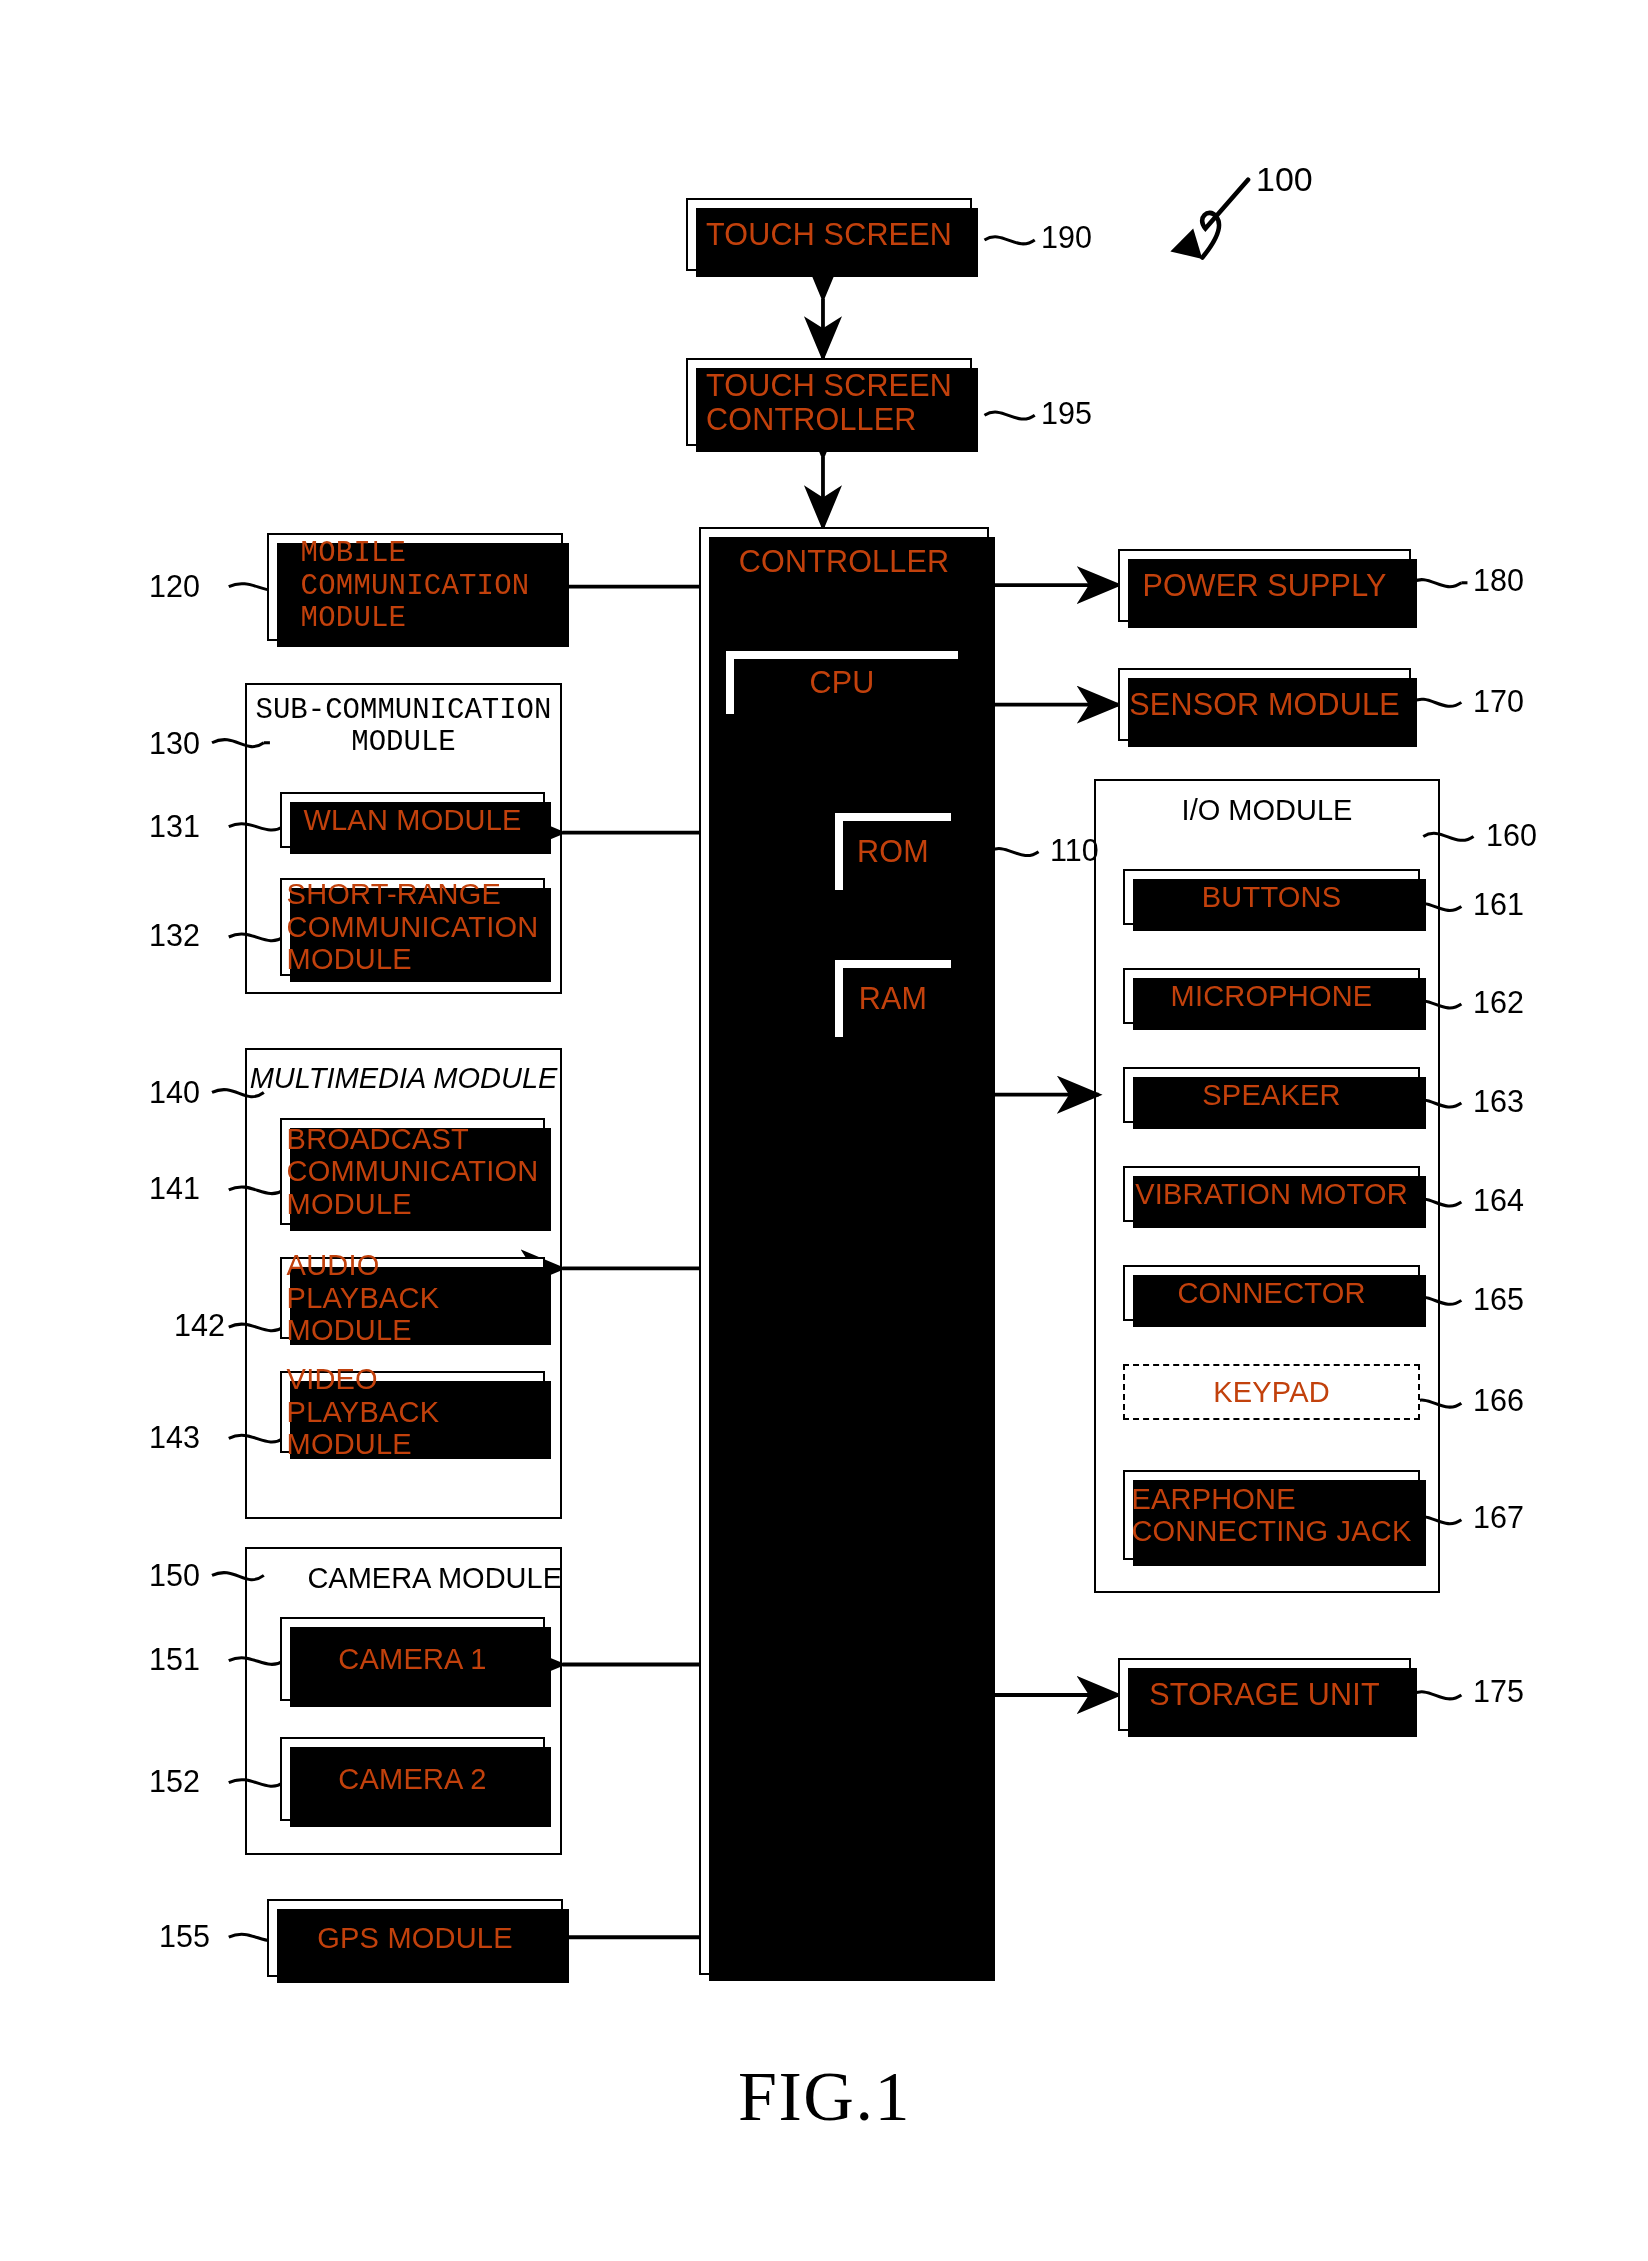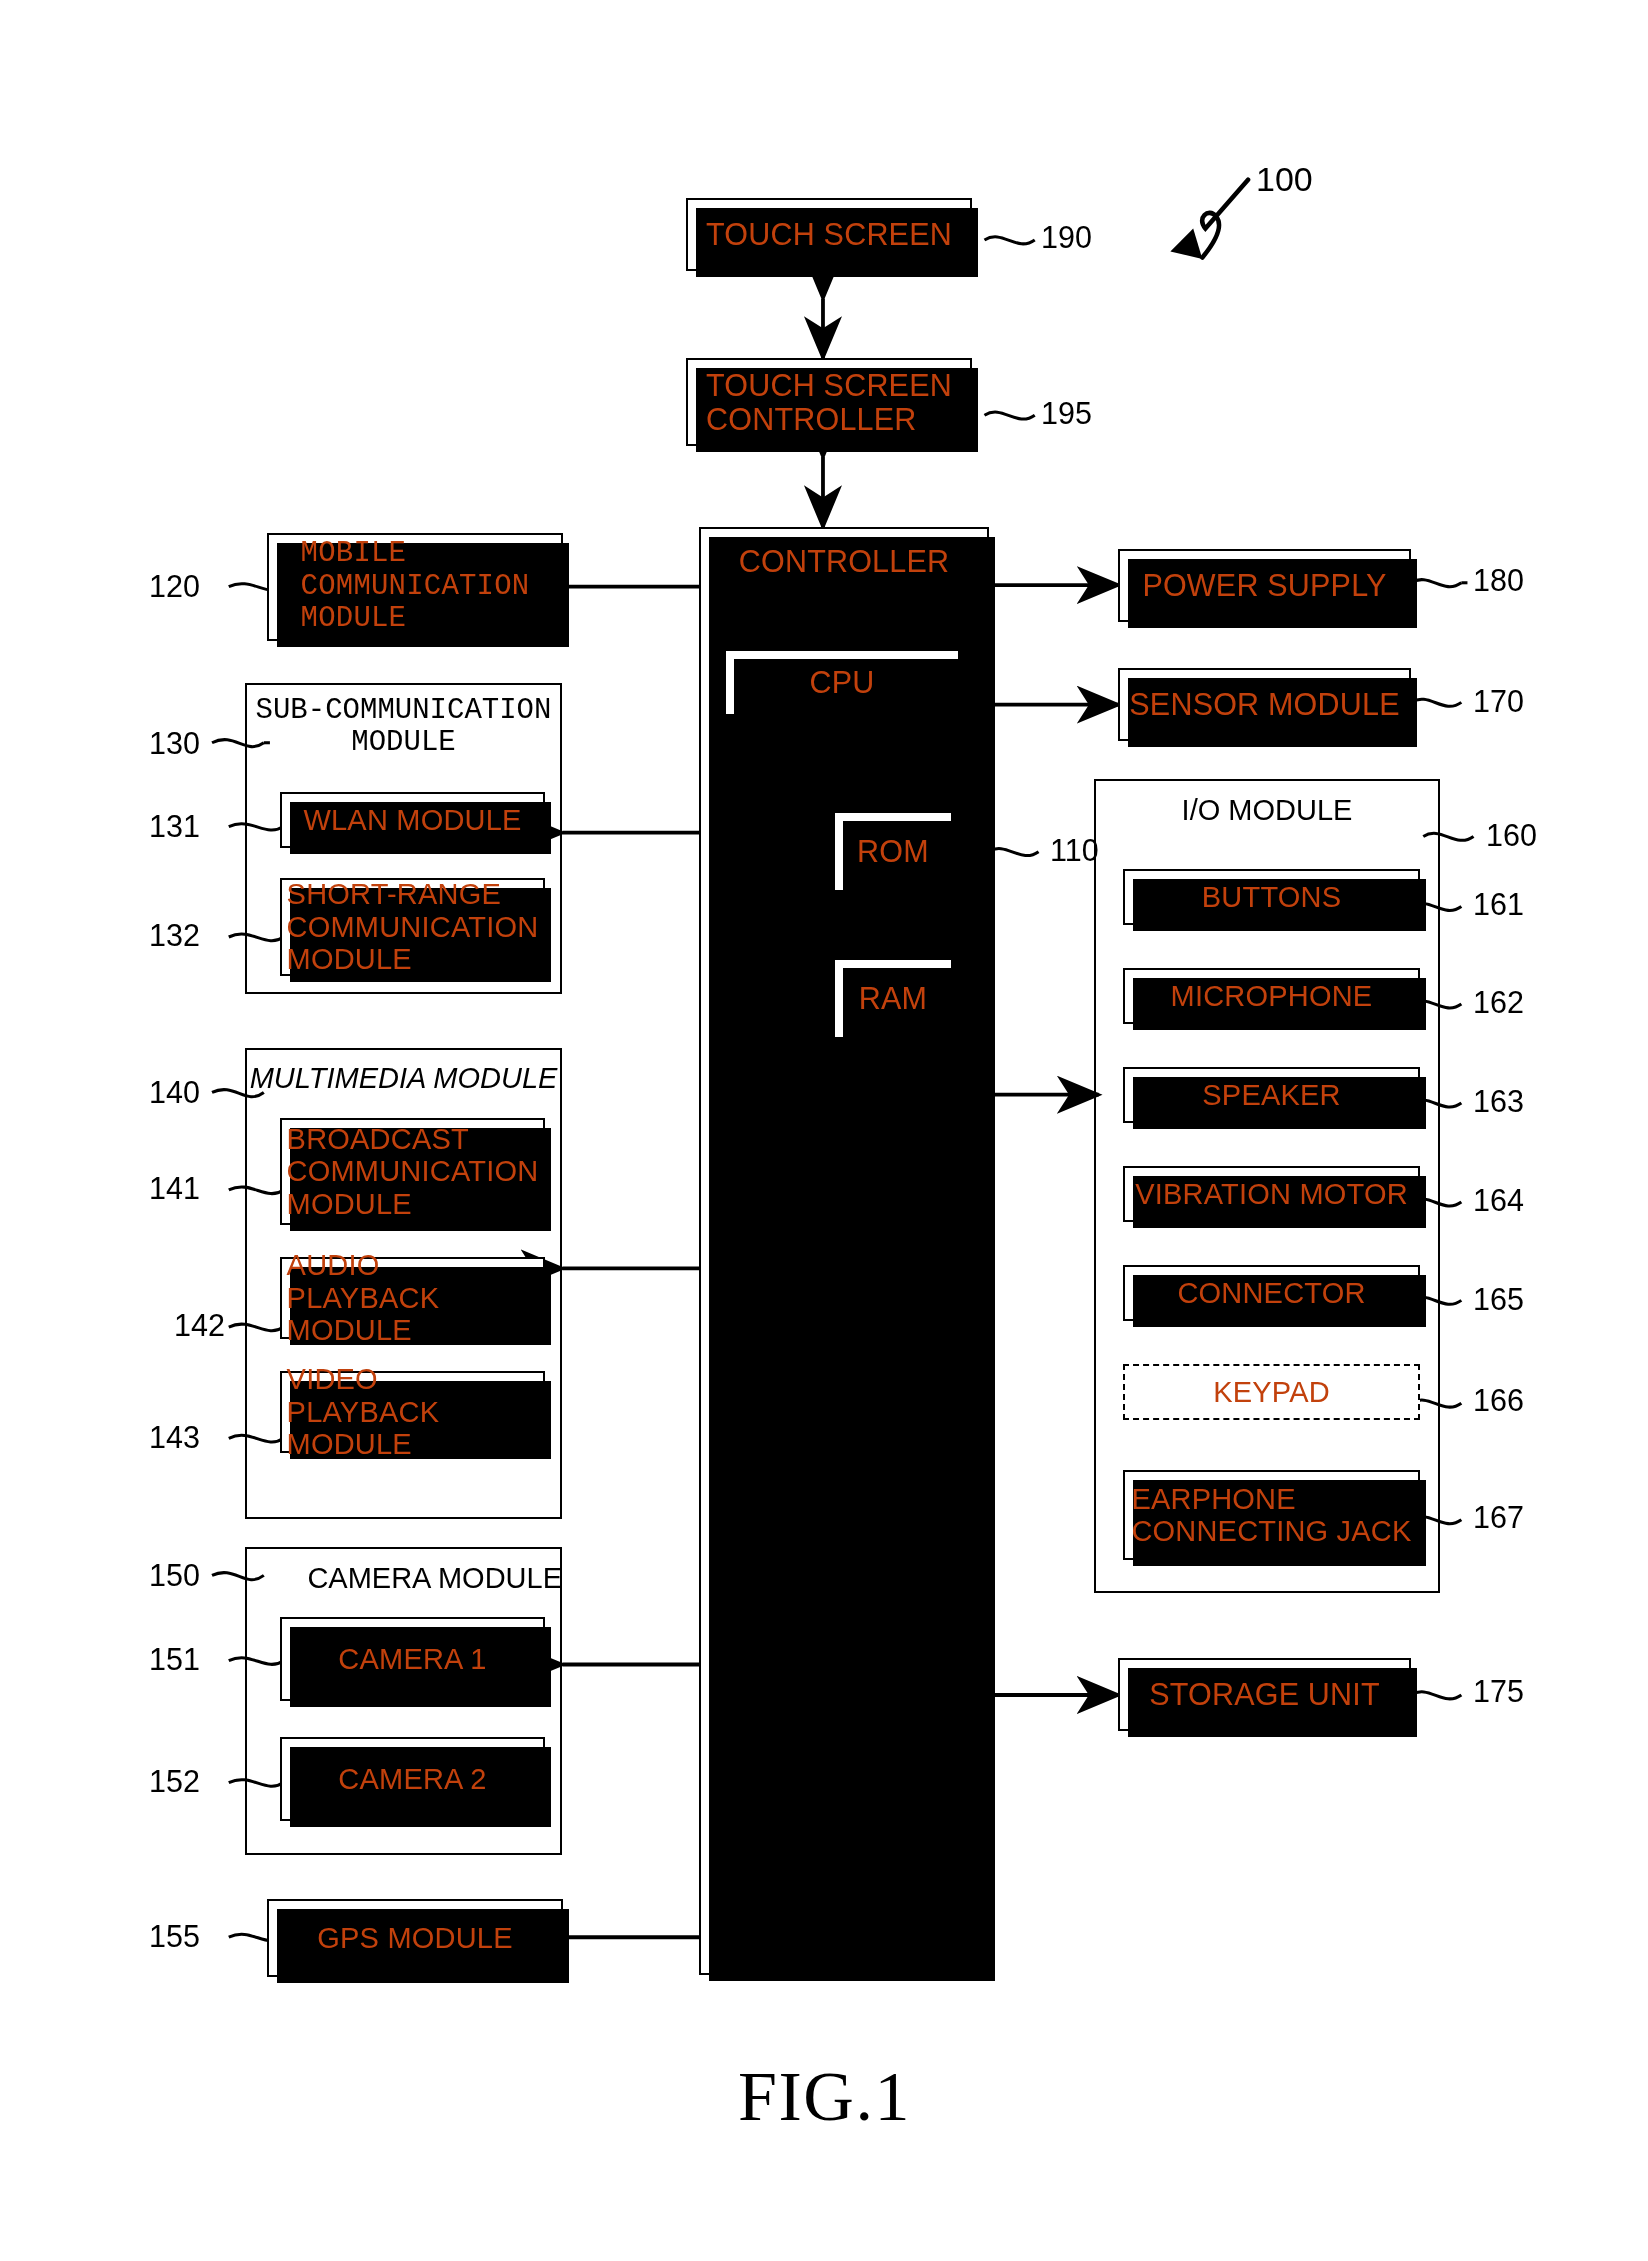--- a/index.html
+++ b/index.html
@@ -260,21 +260,21 @@
   <div class="ref" style="left:149px; top:1644px;">151</div>
 
   <div class="box sh f38" style="left:280px; top:1737px; width:265px; height:84px;">
     <span>CAMERA 2</span>
   </div>
   <div class="ref" style="left:149px; top:1766px;">152</div>
 
   <div class="box sh f38" style="left:267px; top:1899px; width:296px; height:78px;">
     <span>GPS MODULE</span>
   </div>
-  <div class="ref" style="left:149px; top:1921px;">155</div>
+  <div class="ref" style="left:159px; top:1921px;">155</div>
 
   <div class="box sh f40" style="left:1118px; top:549px; width:293px; height:73px;">
     <span>POWER SUPPLY</span>
   </div>
   <div class="ref" style="left:1473px; top:565px;">180</div>
 
   <div class="box sh f40" style="left:1118px; top:668px; width:293px; height:73px;">
     <span>SENSOR MODULE</span>
   </div>
   <div class="ref" style="left:1473px; top:686px;">170</div>

